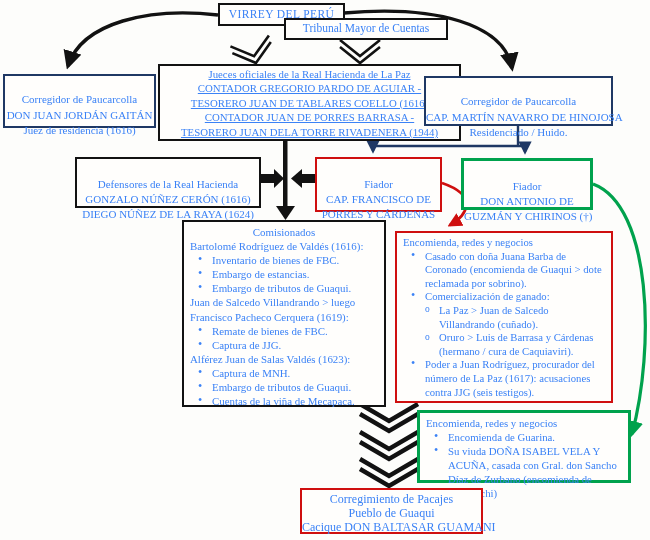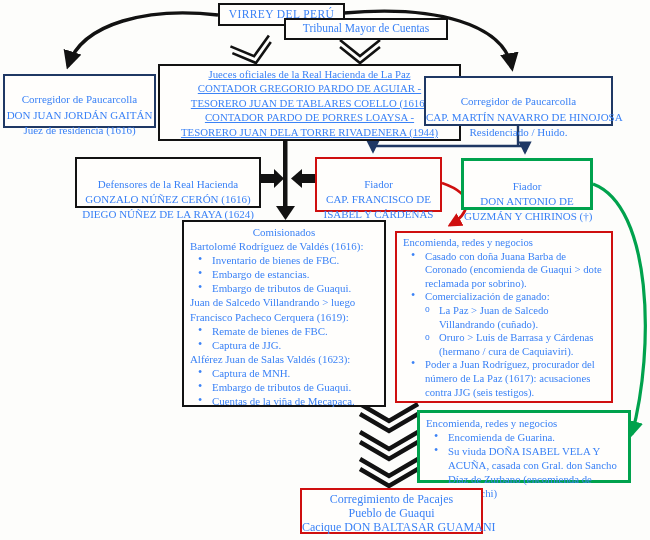--- a/index.html
+++ b/index.html
@@ -117,21 +117,21 @@
   <div class="ln">Corregidor de Paucarcolla</div>
       <div class="ln">DON JUAN JORDÁN GAITÁN</div>
       <div class="ln">Juez de residencia (1616)</div>
     </div>
 
   <div class="box b-black center" id="jueces" style="left:158px;top:64px;width:303px;height:77px;text-decoration:underline;">
 
   <div class="ln">Jueces oficiales de la Real Hacienda de La Paz</div>
       <div class="ln">CONTADOR GREGORIO PARDO DE AGUIAR -</div>
       <div class="ln">TESORERO JUAN DE TABLARES COELLO (1616)</div>
-      <div class="ln">CONTADOR PARDO DE PORRES LOAYSA  -</div>
+      <div class="ln">CONTADOR JUAN DE PORRES BARRASA  -</div>
       <div class="ln">TESORERO JUAN DELA TORRE RIVADENERA  (1944)</div>
     </div>
 
   <div class="box b-navy center" id="corregidor-navarro" style="left:424px;top:76px;width:189px;height:50px;">
 
   <div class="ln">Corregidor de Paucarcolla</div>
       <div class="ln">CAP. MARTÍN NAVARRO  DE HINOJOSA</div>
       <div class="ln">Residenciado / Huido.</div>
     </div>
 
@@ -139,21 +139,21 @@
 
   <div class="ln">Defensores de la Real Hacienda</div>
       <div class="ln">GONZALO NÚÑEZ CERÓN (1616)</div>
       <div class="ln">DIEGO NÚÑEZ DE LA RAYA (1624)</div>
     </div>
 
   <div class="box b-red center" id="fiador-barrasa" style="left:315px;top:157px;width:127px;height:55px;">
 
   <div class="ln">Fiador</div>
       <div class="ln">CAP. FRANCISCO DE</div>
-      <div class="ln">ISABEL  Y CÁRDENAS</div>
+      <div class="ln">PORRES  Y CÁRDENAS</div>
     </div>
 
   <div class="box b-green center" id="fiador-guzman" style="left:461px;top:158px;width:132px;height:52px;">
 
   <div class="ln">Fiador</div>
       <div class="ln">DON ANTONIO DE</div>
       <div class="ln">GUZMÁN Y CHIRINOS (†)</div>
     </div>
 
   <div class="box b-black listbox" id="comisionados" style="left:182px;top:220px;width:204px;height:187px;">

